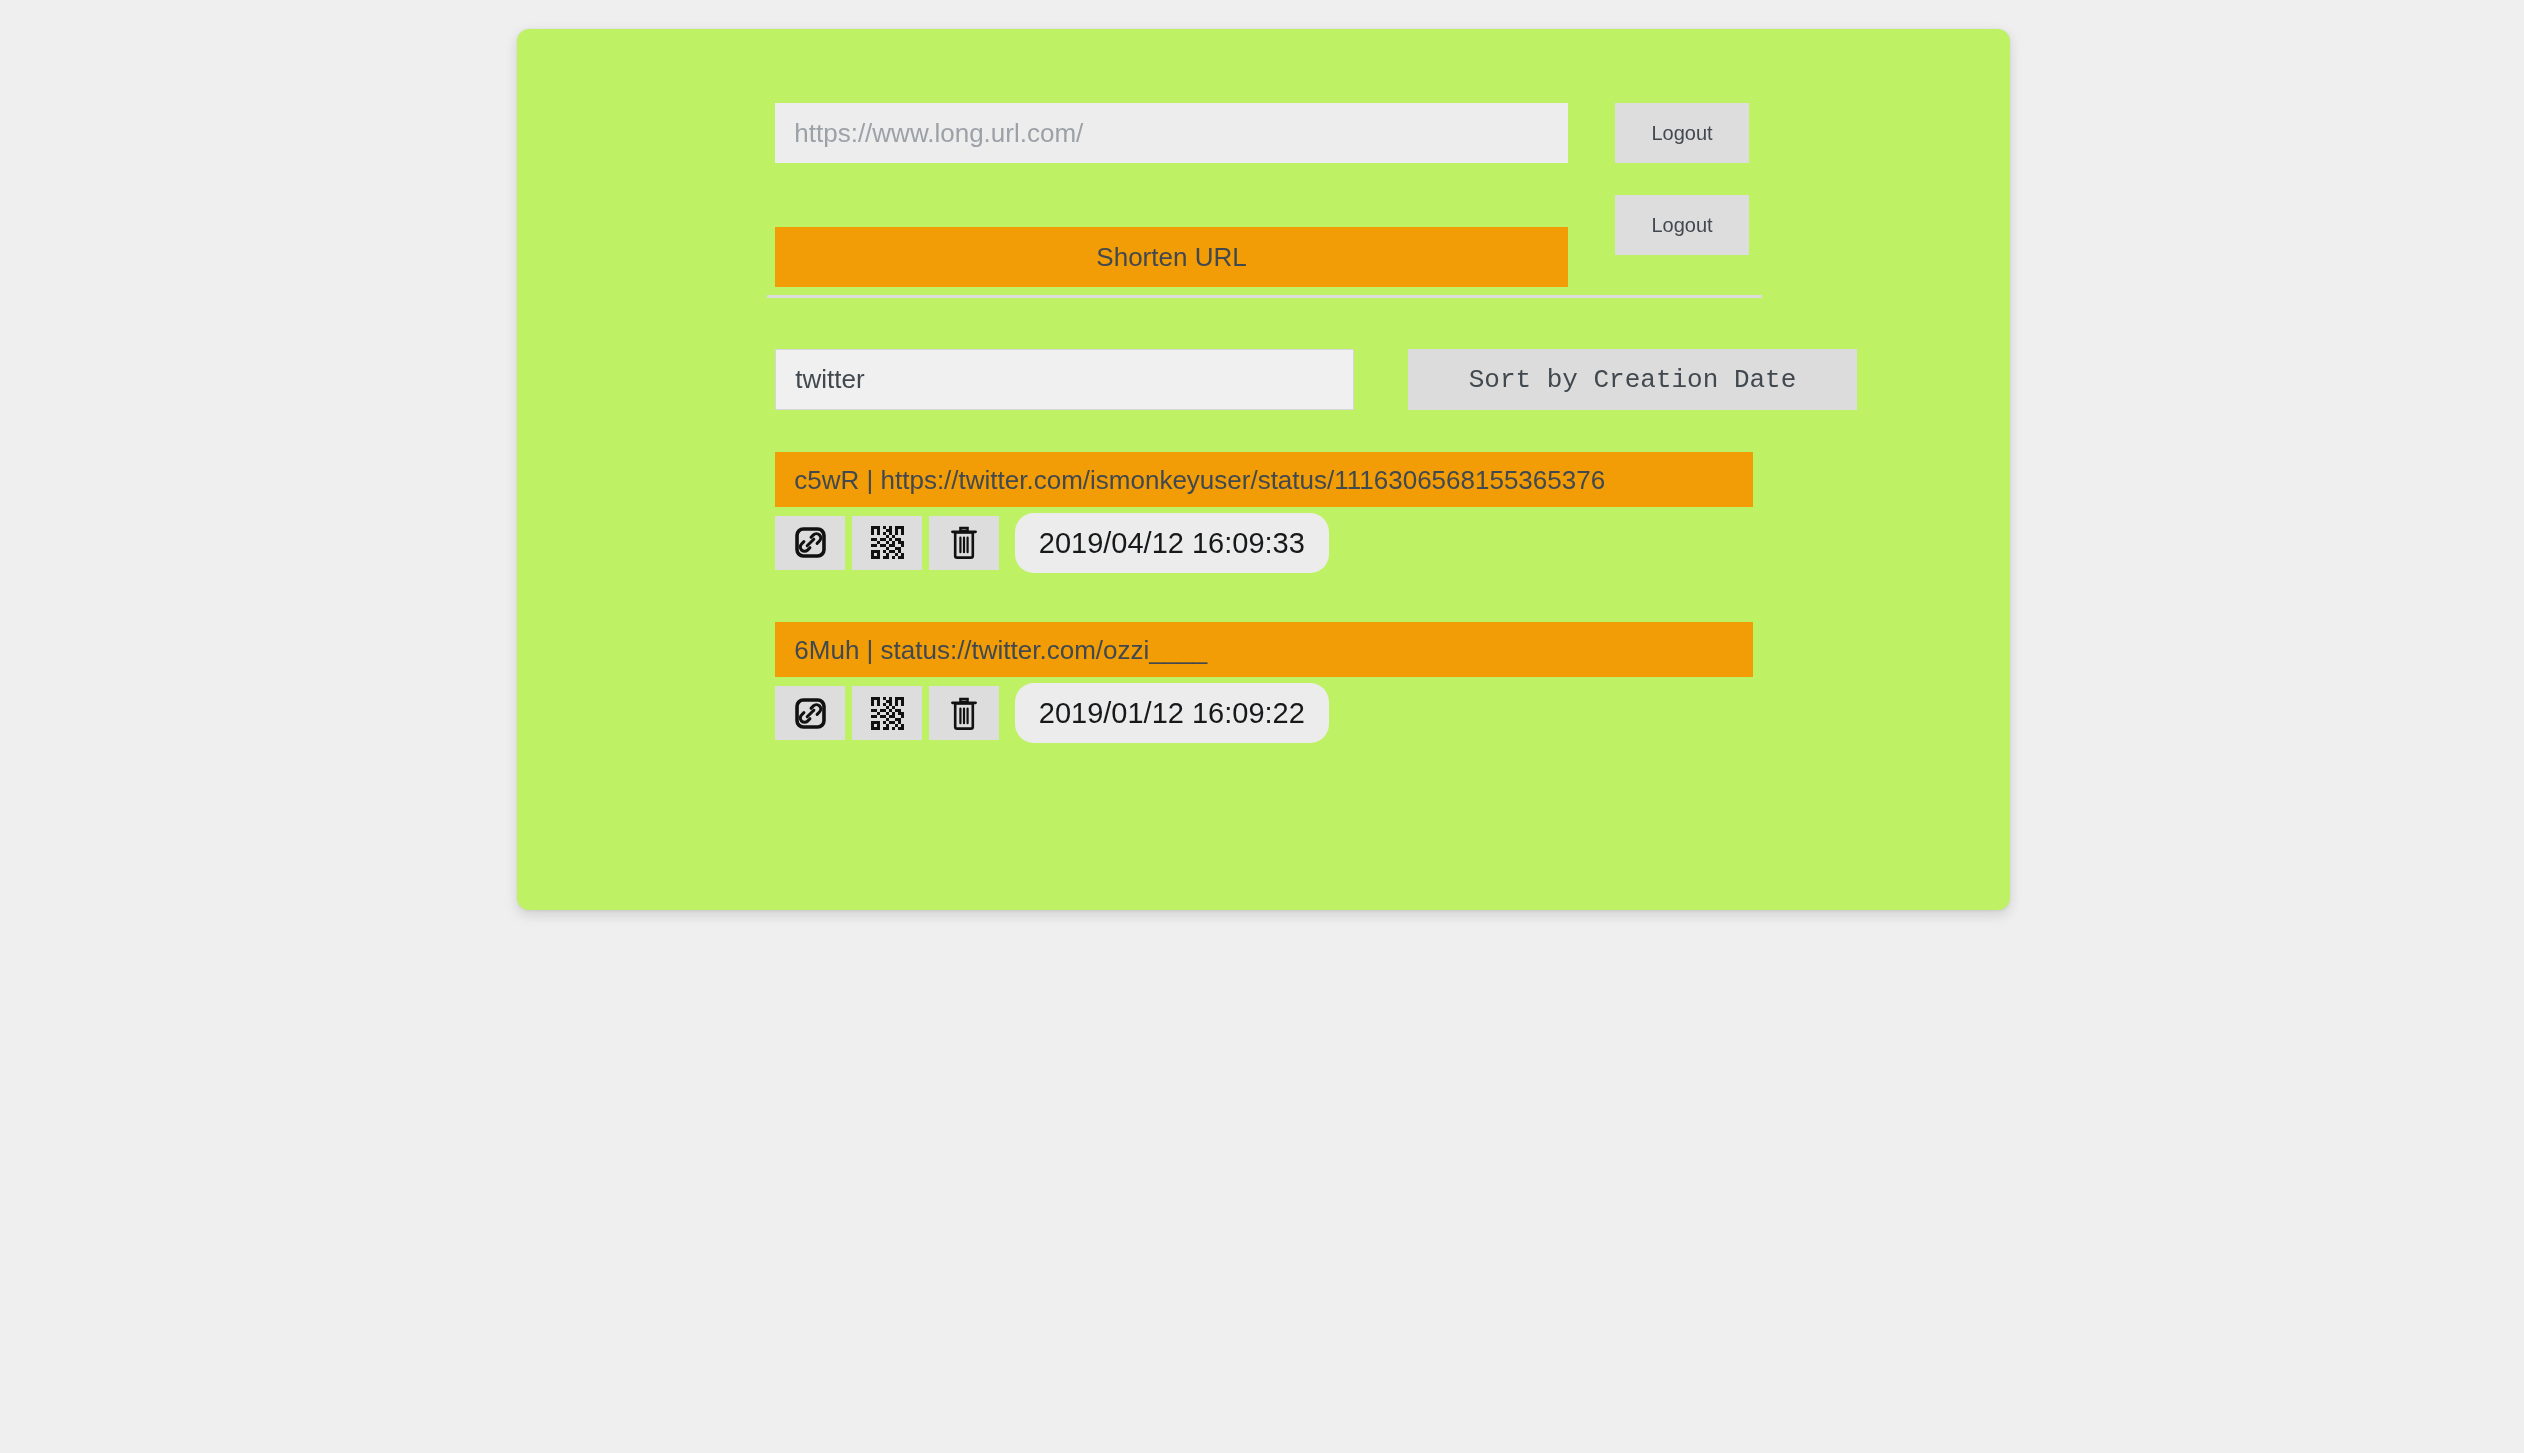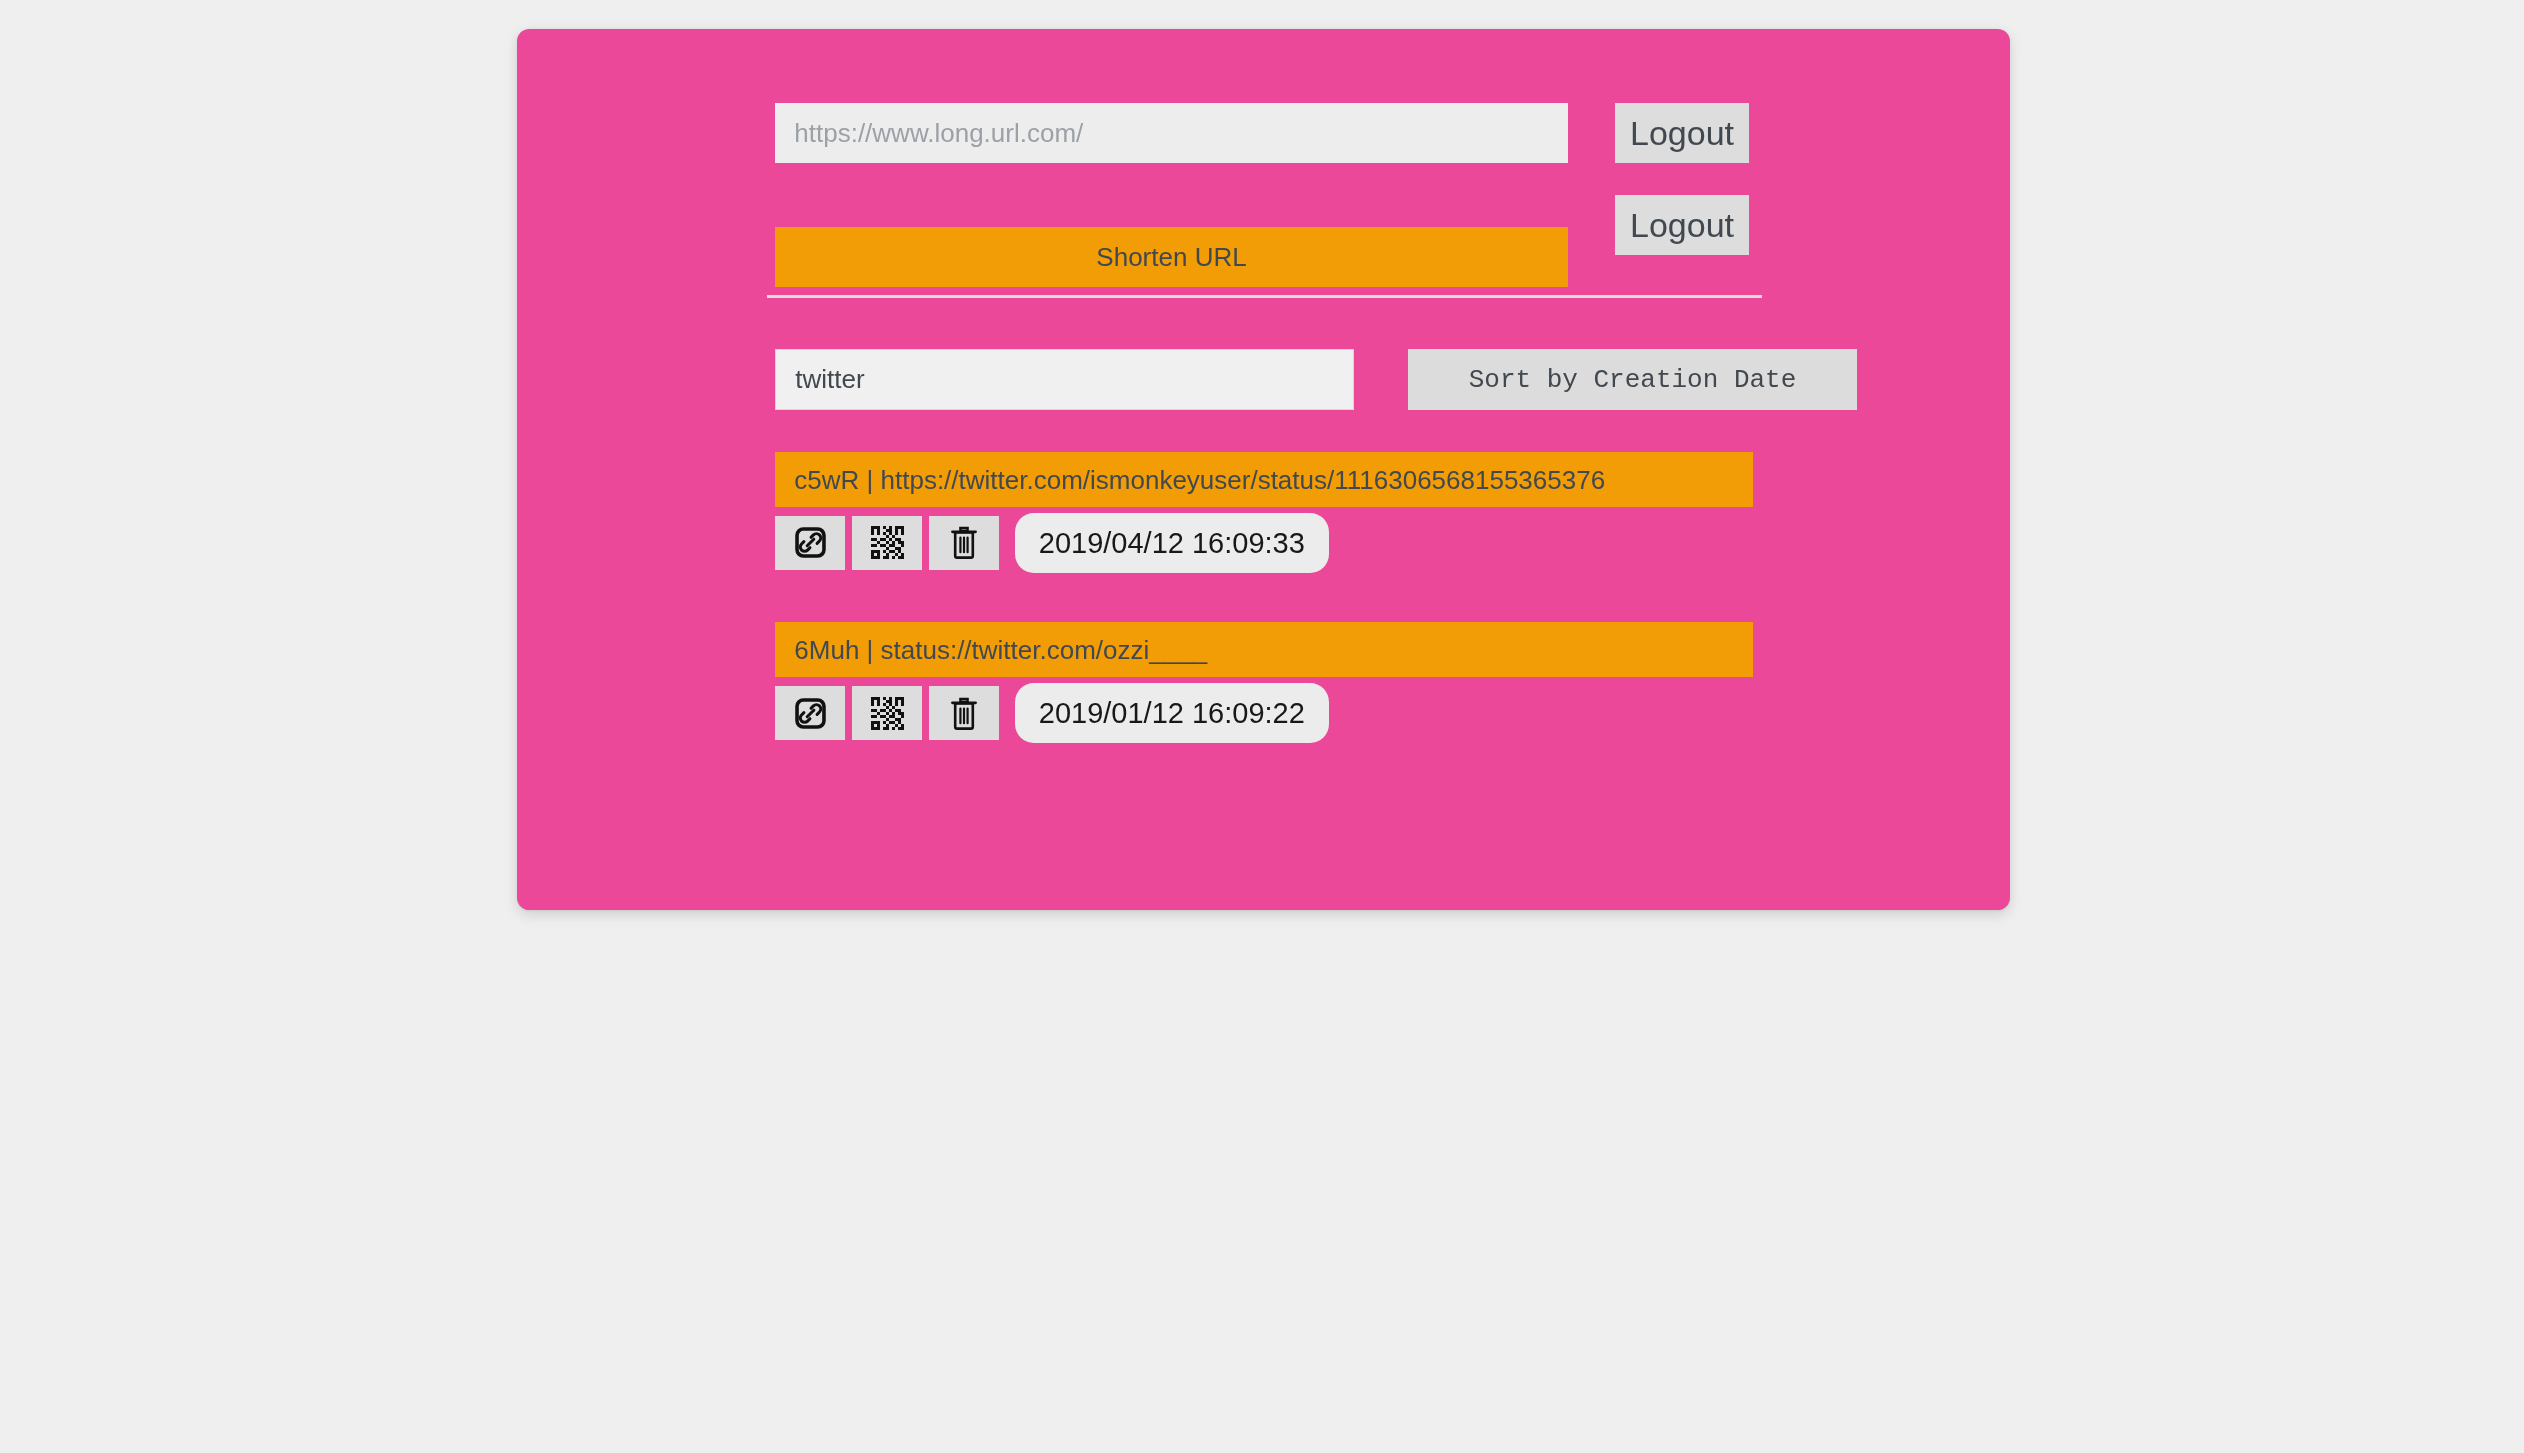--- a/index.html
+++ b/index.html
@@ -21,21 +21,21 @@
     overflow: hidden;
   }
 
   
   .card {
     position: absolute;
     left: 517px;
     top: 29px;
     width: 1493px;
     height: 881px;
-    background: #ec4899;
+    background: #bef264;
     border-radius: 12.3px;
     box-shadow: 0 4.4px 12.3px rgba(0,0,0,0.13), 0 0.9px 2.6px rgba(0,0,0,0.06);
   }
 
   .card-inner {
     position: absolute;
     left: 0;
     top: 0;
     width: 100%;
     height: 100%;
@@ -66,21 +66,21 @@
     color: #9ba1a7;
     opacity: 1;
   }
 
   .side-btn {
     width: 134px;
     height: 60px;
     background: #dddddd;
     border: none;
     color: #41484f;
-    font-size: 34px;
+    font-size: 20px;
     font-family: "Liberation Sans", sans-serif;
     cursor: pointer;
     display: flex;
     align-items: center;
     justify-content: center;
     line-height: 1;
   }
 
   .second-row {
     position: absolute;

